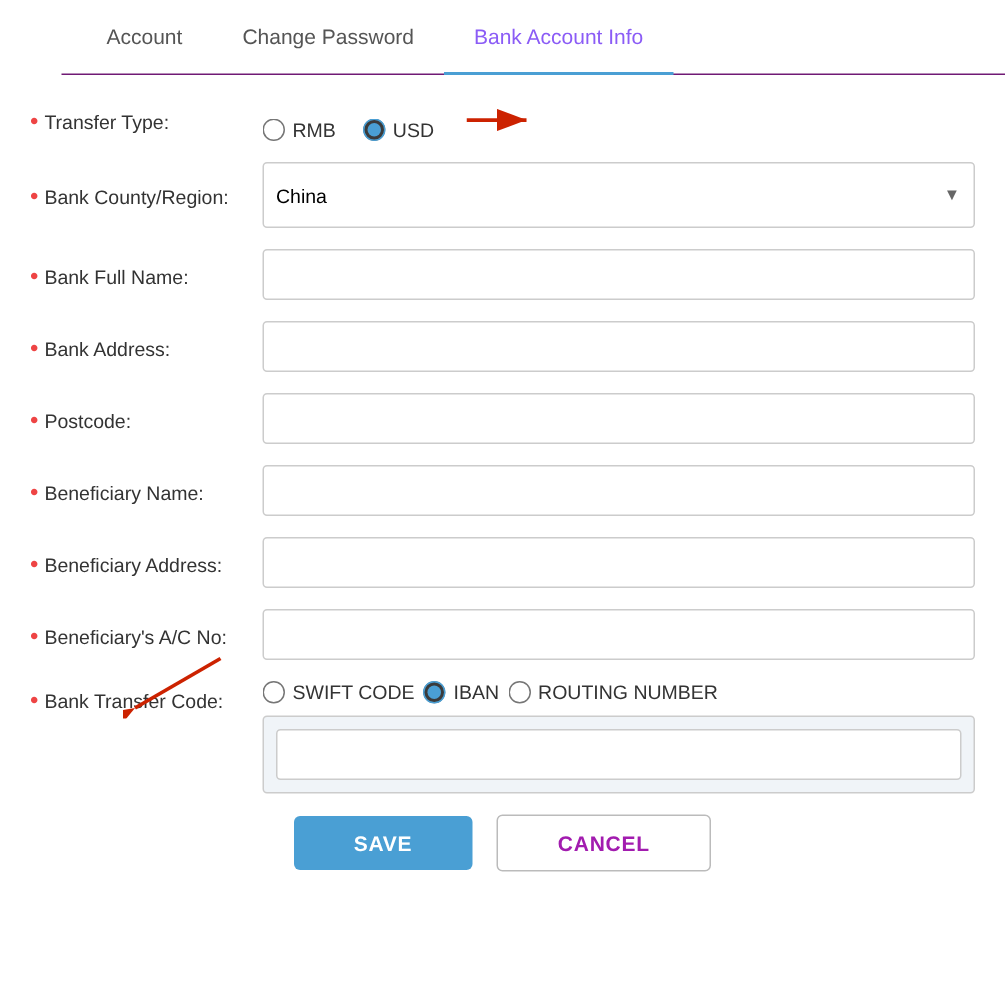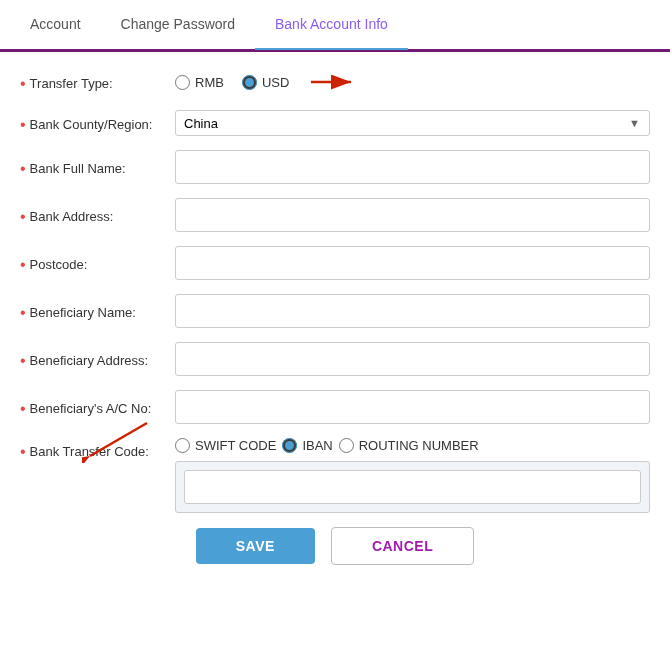--- a/index.html
+++ b/index.html
@@ -8,22 +8,23 @@
       font-size: 14px;
       background: #fff;
       color: #333;
       width: 670px;
       min-height: 660px;
     }
 
     
     .tabs {
       display: flex;
-      border-bottom: 3px solid #701a75;
+      border-bottom: 1px solid #701a75;
       padding: 0 10px;
+      margin-left: 41px;
     }
     .tab {
       padding: 16px 20px;
       cursor: pointer;
       font-size: 14px;
       color: #555;
       border-bottom: 2px solid transparent;
       margin-bottom: -1px;
     }
     .tab.active {
@@ -62,21 +63,21 @@
       width: 100%;
       height: 34px;
       border: 1px solid #ccc;
       border-radius: 3px;
       padding: 0 8px;
       font-size: 13px;
       outline: none;
     }
     select {
       width: 100%;
-      height: 26px;
+      height: 44px;
       border: 1px solid #ccc;
       border-radius: 3px;
       padding: 0 8px;
       font-size: 13px;
       background: #fff;
       outline: none;
       appearance: none;
       -webkit-appearance: none;
     }
     .select-wrapper {
@@ -90,21 +91,21 @@
       top: 50%;
       transform: translateY(-50%);
       font-size: 11px;
       color: #666;
       pointer-events: none;
     }
 
     
     .radio-group {
       display: flex;
-      align-items: center;
+      align-items: flex-end;
       gap: 18px;
     }
     .radio-option {
       display: flex;
       align-items: center;
       gap: 5px;
       cursor: pointer;
       font-size: 13px;
     }
     input[type="radio"] {

